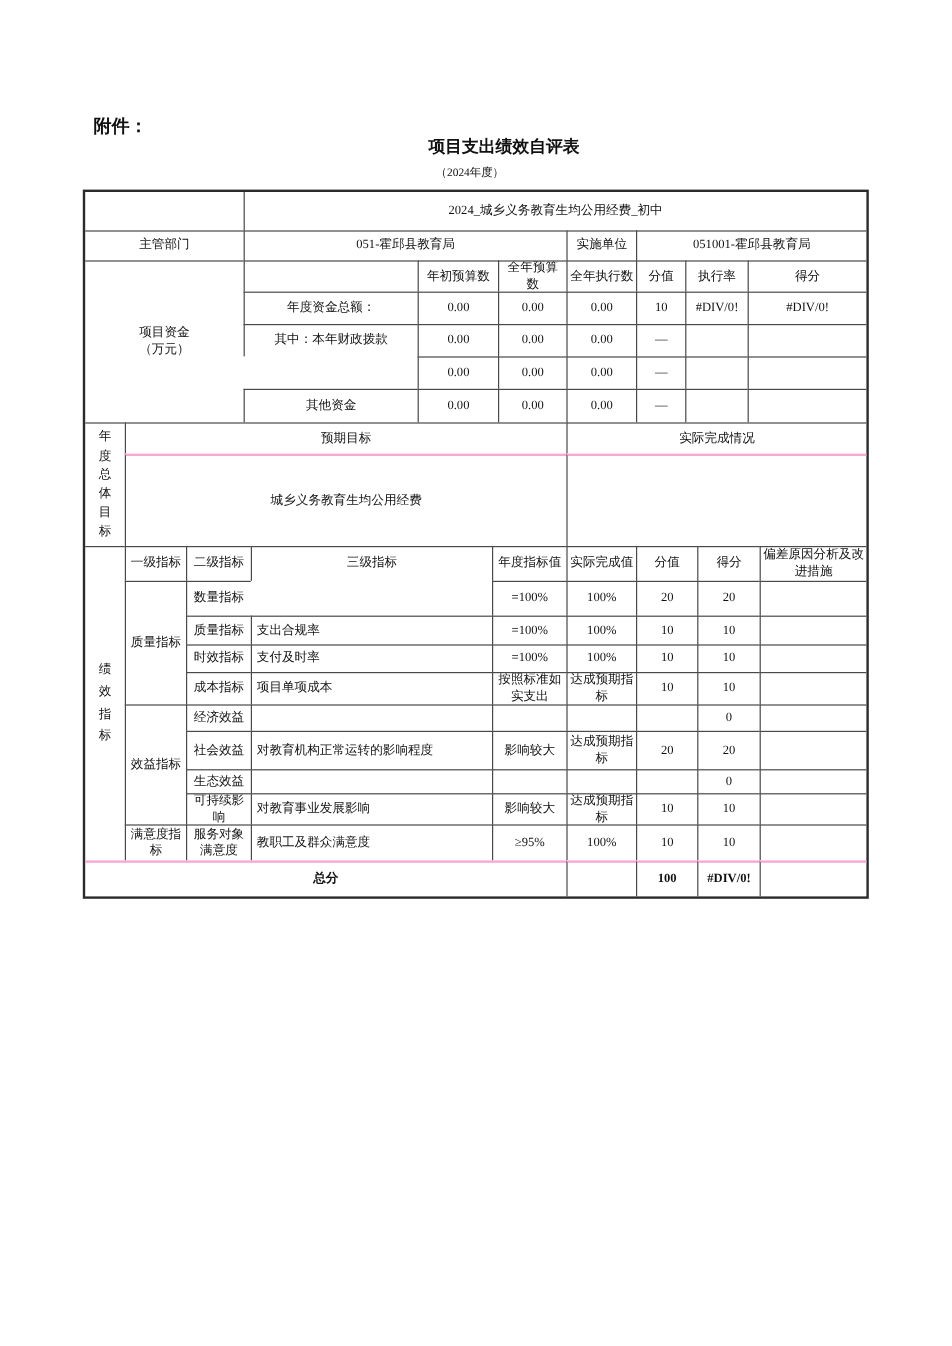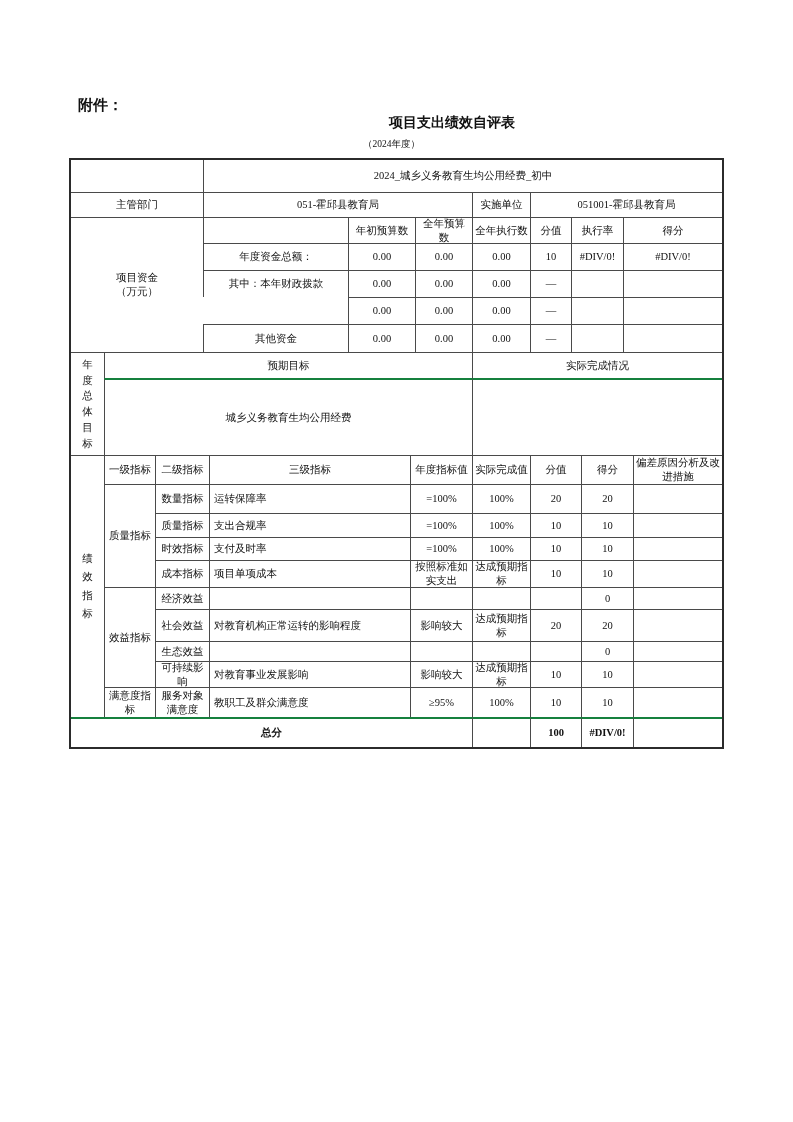--- a/index.html
+++ b/index.html
@@ -2,38 +2,38 @@
 <html><head>
 <meta charset="utf-8">
 <style>
   html,body{margin:0;padding:0;}
   body{
     width:793px;height:1122px;background:#ffffff;position:relative;
     font-family:"Liberation Serif","DejaVu Serif",serif;color:#111;
     overflow:hidden;
   }
   .attach{position:absolute;left:78px;top:96px;font-size:15px;font-weight:bold;}
-  .title{position:absolute;left:357px;top:114px;font-size:14px;font-weight:bold;letter-spacing:0px;margin-left:32px;}
+  .title{position:absolute;left:357px;top:114px;font-size:14px;font-weight:bold;letter-spacing:0px;}
   .subtitle{position:absolute;left:363px;top:138px;font-size:9.5px;}
   .grid{
     position:absolute;left:69px;top:158px;
     display:grid;
     grid-template-columns:33px 51px 48px 6px 139px 62px 5px 57px 58px 41px 10px 42px 10px 89px;
     grid-template-rows:32px 25px 26px 27px 27px 27px 28px 26px 77px 29px 29px 24px 23px 27px 22px 32px 20px 26px 30px 30px;
     border:2px solid #2b2b2b;
     background:#fff;
   }
   .c{
     display:flex;align-items:center;justify-content:center;
     text-align:center;font-size:10.5px;line-height:1.3;
     padding:0 2px;box-sizing:border-box;overflow:hidden;
   }
   .bt{border-top:1px solid #4a4a4a;}
   .bl{border-left:1px solid #4a4a4a;}
-  .bt2{border-top:2px solid #15803d;}
+  .bt2{border-top:2px solid #f9a8d4;}
   .left{justify-content:flex-start;text-align:left;padding-left:4px;}
   .b{font-weight:bold;}
   .vtext{width:12px;word-break:break-all;line-height:1.5;text-align:center;}
   .vtext2{width:12px;word-break:break-all;line-height:1.75;}
   .wrapnarrow{width:48px;}
 </style>
 </head>
 <body>
 
 <div class="attach">附件：</div>
@@ -107,21 +107,20 @@
   <div class="c bt bl" style="grid-area:10/5/11/7">三级指标</div>
   <div class="c bt bl" style="grid-area:10/7/11/9">年度指标值</div>
   <div class="c bt bl" style="grid-area:10/9/11/10">实际完成值</div>
   <div class="c bt bl" style="grid-area:10/10/11/12">分值</div>
   <div class="c bt bl" style="grid-area:10/12/11/14">得分</div>
   <div class="c bt bl" style="grid-area:10/14/11/15">偏差原因分析及改进措施</div>
 
   <div class="c bt bl" style="grid-area:11/2/15/3">质量指标</div>
 
   <div class="c bt bl" style="grid-area:11/3/12/5">数量指标</div>
-  <div class="c bt bl left" style="grid-area:11/5/12/7">运转保障率</div>
   <div class="c bt bl" style="grid-area:11/7/12/9">=100%</div>
   <div class="c bt bl" style="grid-area:11/9/12/10">100%</div>
   <div class="c bt bl" style="grid-area:11/10/12/12">20</div>
   <div class="c bt bl" style="grid-area:11/12/12/14">20</div>
   <div class="c bt bl" style="grid-area:11/14/12/15"></div>
 
   <div class="c bt bl" style="grid-area:12/3/13/5">质量指标</div>
   <div class="c bt bl left" style="grid-area:12/5/13/7">支出合规率</div>
   <div class="c bt bl" style="grid-area:12/7/13/9">=100%</div>
   <div class="c bt bl" style="grid-area:12/9/13/10">100%</div>

